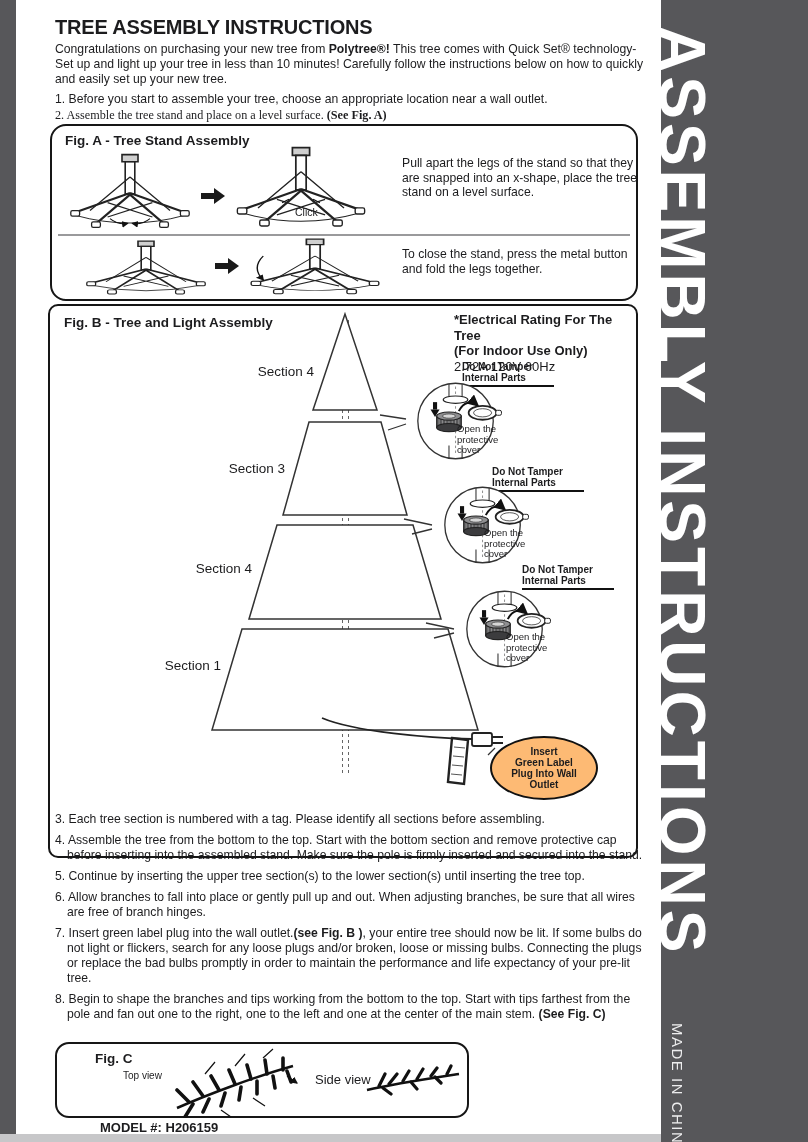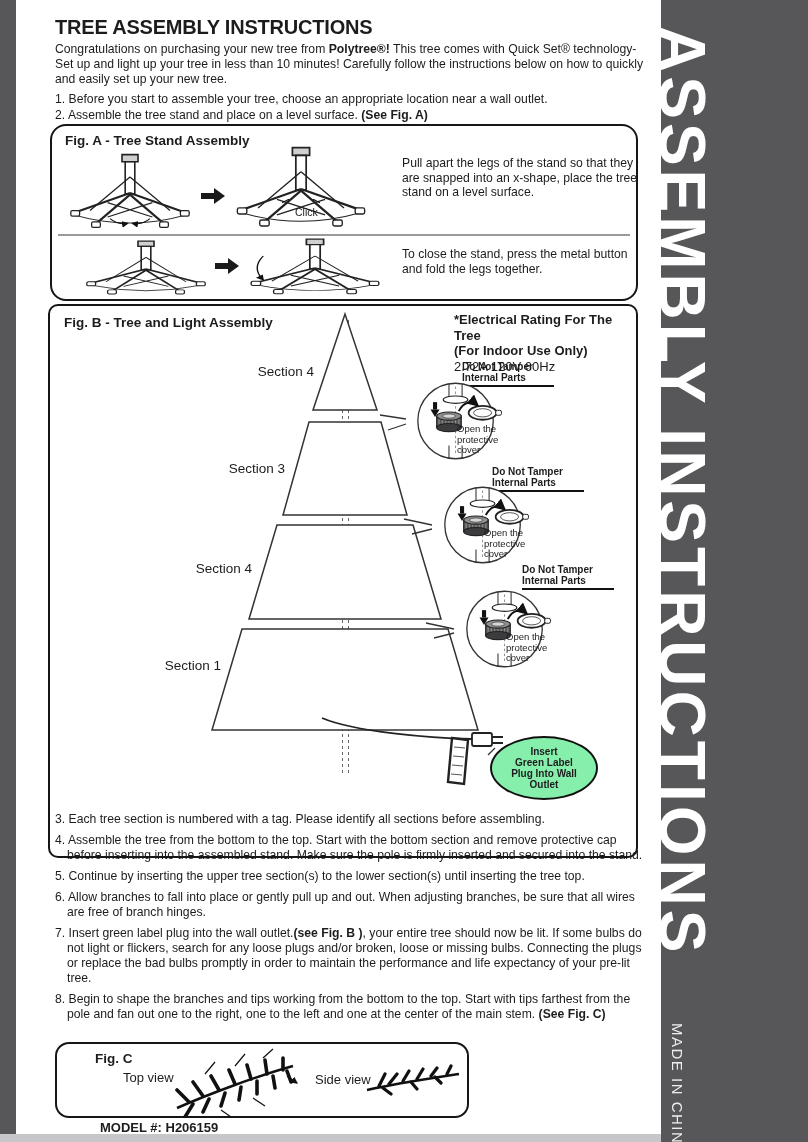--- a/index.html
+++ b/index.html
@@ -20,21 +20,21 @@
   .pflat{margin:0;}
   .figbox{border:2px solid #161616;border-radius:10px;background:#fff;box-sizing:border-box;}
   .fig-title{font-weight:bold;font-size:13.5px;}
   .divider{border-top:2px solid #9a9a9c;height:0;}
   .sec-label{font-size:13.5px;width:80px;text-align:right;}
   .elec{font-size:13px;line-height:15.5px;}
   .elec b{display:block;}
   .warn-head{font-size:10px;line-height:11px;font-weight:bold;width:92px;
              border-bottom:2px solid #111;padding-bottom:2px;}
   .open-note{font-size:9.5px;line-height:10.5px;width:62px;}
-  .oval{width:104px;height:60px;border:2px solid #111;border-radius:50%;background:#86efac;
+  .oval{width:104px;height:60px;border:2px solid #111;border-radius:50%;background:#fdba74;
         display:flex;flex-direction:column;align-items:center;justify-content:center;
         font-size:10px;line-height:11px;font-weight:bold;text-align:center;}
   .click{font-size:10.5px;}
   .model{font-size:13px;font-weight:bold;}
 </style>
 </head>
 <body>
 
 <svg width="0" height="0" style="position:absolute" aria-hidden="true">
   <defs>
@@ -77,21 +77,21 @@
 
 <div class="page">
 
   <div class="abs strip-left"></div>
 
   <div class="abs doc-title" style="left:55px;top:16px;">TREE ASSEMBLY INSTRUCTIONS</div>
 
   <p class="abs body-text pflat" style="left:55px;top:42px;width:596px;"><span>Congratulations on purchasing your new tree from </span><b>Polytree®!</b><span> This tree comes with Quick Set® technology-Set up and light up your tree in less than 10 minutes! Carefully follow the instructions below on how to quickly and easily set up your new tree.</span></p>
 
   <p class="abs body-text pflat step" style="left:55px;top:92px;width:596px;"><span>1.</span> <span>Before you start to assemble your tree, choose an appropriate location near a wall outlet.</span></p>
-  <p class="abs body-text pflat step" style="left:55px;top:108px;width:596px;"><span>2.</span> <span>Assemble the tree stand and place on a level surface. </span><b>(See Fig. A)</b></p>
+  <p class="abs body-text pflat step" style="left:55px;top:108px;width:596px;font-family:Liberation Serif, serif;"><span>2.</span> <span>Assemble the tree stand and place on a level surface. </span><b>(See Fig. A)</b></p>
 
   <div class="abs figbox" style="left:50px;top:124px;width:588px;height:177px;border-radius:16px;">
     <div class="abs fig-title" style="left:13px;top:7px;">Fig. A - Tree Stand Assembly</div>
 
     <svg class="abs" style="left:14px;top:26px;" width="128" height="82" viewBox="0 0 160 100">
       <use href="#stand"></use>
       <path d="M55,82 q10,8 22,6" fill="none" stroke="#111" stroke-width="1.4" marker-end="url(#ah)"></path>
       <path d="M105,82 q-10,8 -22,6" fill="none" stroke="#111" stroke-width="1.4" marker-end="url(#ah)"></path>
     </svg>
     <svg class="abs" style="left:148px;top:62px;" width="26" height="16" viewBox="0 0 24 16">
@@ -181,21 +181,21 @@
     <p class="step"><span>3.</span> <span>Each tree section is numbered with a tag. Please identify all sections before assembling.</span></p>
     <p class="step"><span>4.</span> <span>Assemble the tree from the bottom to the top. Start with the bottom section and remove protective cap before inserting into the assembled stand. Make sure the pole is firmly inserted and secured into the stand.</span></p>
     <p class="step"><span>5.</span> <span>Continue by inserting the upper tree section(s) to the lower section(s) until inserting the tree top.</span></p>
     <p class="step"><span>6.</span> <span>Allow branches to fall into place or gently pull up and out. When adjusting branches, be sure that all wires are free of branch hinges.</span></p>
     <p class="step"><span>7.</span> <span>Insert green label plug into the wall outlet.</span><b>(see Fig. B )</b><span>, your entire tree should now be lit. If some bulbs do not light or flickers, search for any loose plugs and/or broken, loose or missing bulbs. Connecting the plugs or replace the bad bulbs promptly in order to maintain the performance and life expectancy of your pre-lit tree.</span></p>
     <p class="step"><span>8.</span> <span>Begin to shape the branches and tips working from the bottom to the top. Start with tips farthest from the pole and fan out one to the right, one to the left and one at the center of the main stem. </span><b>(See Fig. C)</b></p>
   </div>
 
   <div class="abs figbox" style="left:55px;top:1042px;width:414px;height:76px;border-radius:14px;">
     <div class="abs fig-title" style="left:18px;top:7px;padding-left:20px;">Fig. C</div>
-    <div class="abs" style="left:66px;top:26px;font-size:13px;">Top view</div>
+    <div class="abs" style="left:66px;top:26px;font-size:10px;">Top view</div>
     <svg class="abs" style="left:112px;top:2px;" width="130" height="72" viewBox="0 0 130 72">
       <path d="M8,62 C40,48 88,30 124,20" fill="none" stroke="#111" stroke-width="2.5"></path>
       <path d="M20,56 L8,44 M24,58 L16,71 M34,50 L24,36 M40,53 L34,66 M50,44 L42,30 M56,47 L52,60 M66,38 L60,24 M72,41 L70,54 M82,33 L78,19 M88,35 L88,48 M98,28 L96,14 M104,30 L106,42 M114,24 L114,12 M118,25 L122,36" stroke="#111" stroke-width="3.6" stroke-linecap="round" fill="none"></path>
       <path d="M36,28 L46,16 M66,20 L76,8 M94,12 L104,3 M52,64 L62,71 M84,52 L96,60 M118,30 L128,37" stroke="#111" stroke-width="1.2" fill="none" marker-end="url(#ah)"></path>
     </svg>
     <div class="abs" style="left:258px;top:28px;font-size:13px;">Side view</div>
     <svg class="abs" style="left:306px;top:20px;" width="100" height="40" viewBox="0 0 100 40">
       <path d="M4,26 C30,20 70,14 96,10" fill="none" stroke="#111" stroke-width="2.4"></path>
       <path d="M16,22 L22,10 M26,20 L34,10 M40,17 L46,7 M54,15 L60,5 M68,12 L74,4 M84,10 L88,2 M20,24 L28,30 M48,18 L54,25 M72,13 L78,19" stroke="#111" stroke-width="3.2" stroke-linecap="round" fill="none"></path>
     </svg>

